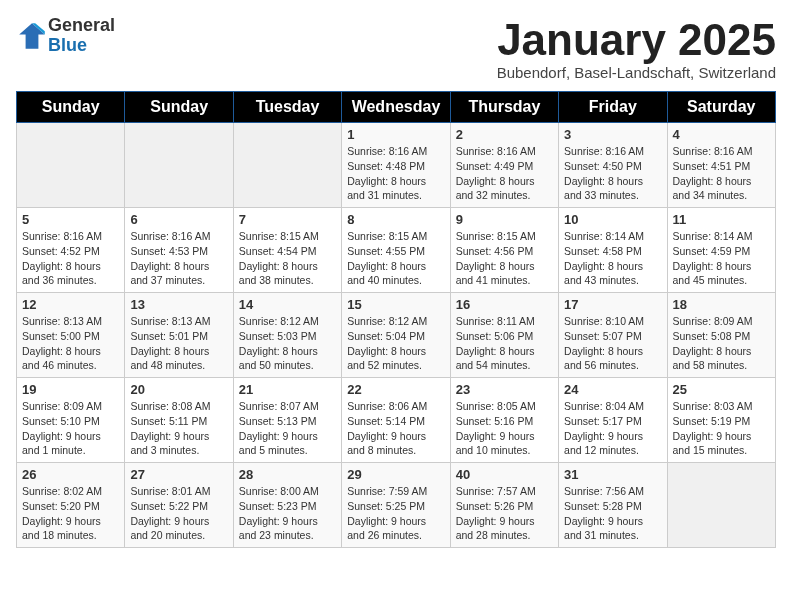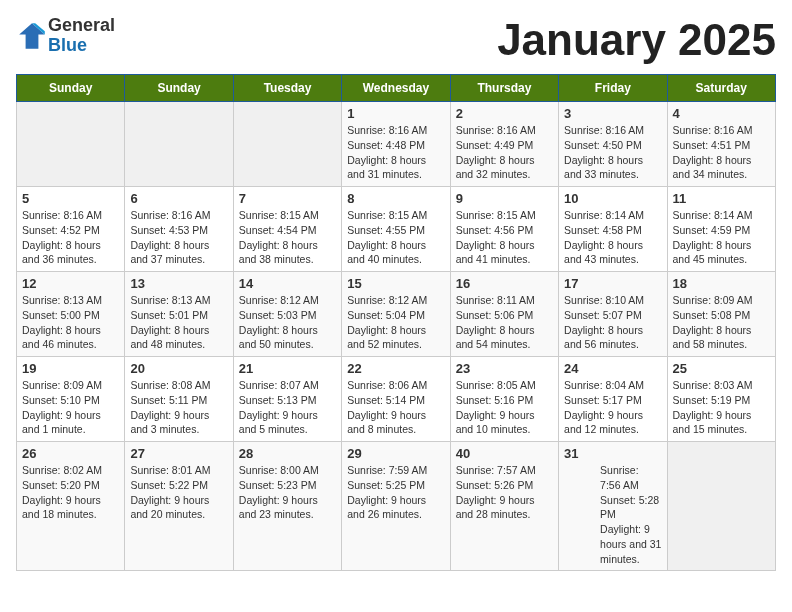--- a/index.html
+++ b/index.html
@@ -43,25 +43,25 @@
     .subtitle {
       font-size: 15px;
       color: #444;
     }
     table {
       width: 100%;
       border-collapse: collapse;
       font-size: 11px;
     }
     thead tr th {
-      background-color: #4d7c0f;
+      background-color: #000000;
       color: #fff;
       padding: 6px 4px;
       text-align: center;
-      font-size: 12px;
+      font-size: 16px;
       font-weight: bold;
       border: 1px solid #1e5a9a;
     }
     tbody tr td {
       border: 1px solid #ccc;
       vertical-align: top;
       padding: 4px 5px;
       height: 85px;
       width: 108px;
       color: #333;
@@ -98,20 +98,21 @@
     </svg>
     <div>
       <div class="logo-text">
         <span class="logo-general">General</span><br>
         <span class="logo-blue">Blue</span>
       </div>
     </div>
   </div>
   <div class="title-block">
     <div class="month-title">January 2025</div>
+    <div class="subtitle">Bubendorf, Basel-Landschaft, Switzerland</div>
   </div>
 </div>
 
 <table>
   <thead>
     <tr>
     <th>Sunday</th>
         <th>Sunday</th>
         <th>Tuesday</th>
         <th>Wednesday</th>
@@ -308,20 +309,20 @@
 Daylight: 9 hours and 26 minutes.</div>
         </td>
         <td>
           <span class="day-number">40</span>
           <div class="day-info" style="white-space: pre-line;">Sunrise: 7:57 AM
 Sunset: 5:26 PM
 Daylight: 9 hours and 28 minutes.</div>
         </td>
         <td>
           <span class="day-number">31</span>
-          <div class="day-info" style="white-space: pre-line; margin-left: 36px;">Sunrise: 7:56 AM
+          <div class="day-info" style="white-space: pre-line;">Sunrise: 7:56 AM
 Sunset: 5:28 PM
 Daylight: 9 hours and 31 minutes.</div>
         </td>
         <td class="empty-cell"></td>
       </tr>
     </tbody>
 </table>
 
 </body></html>

